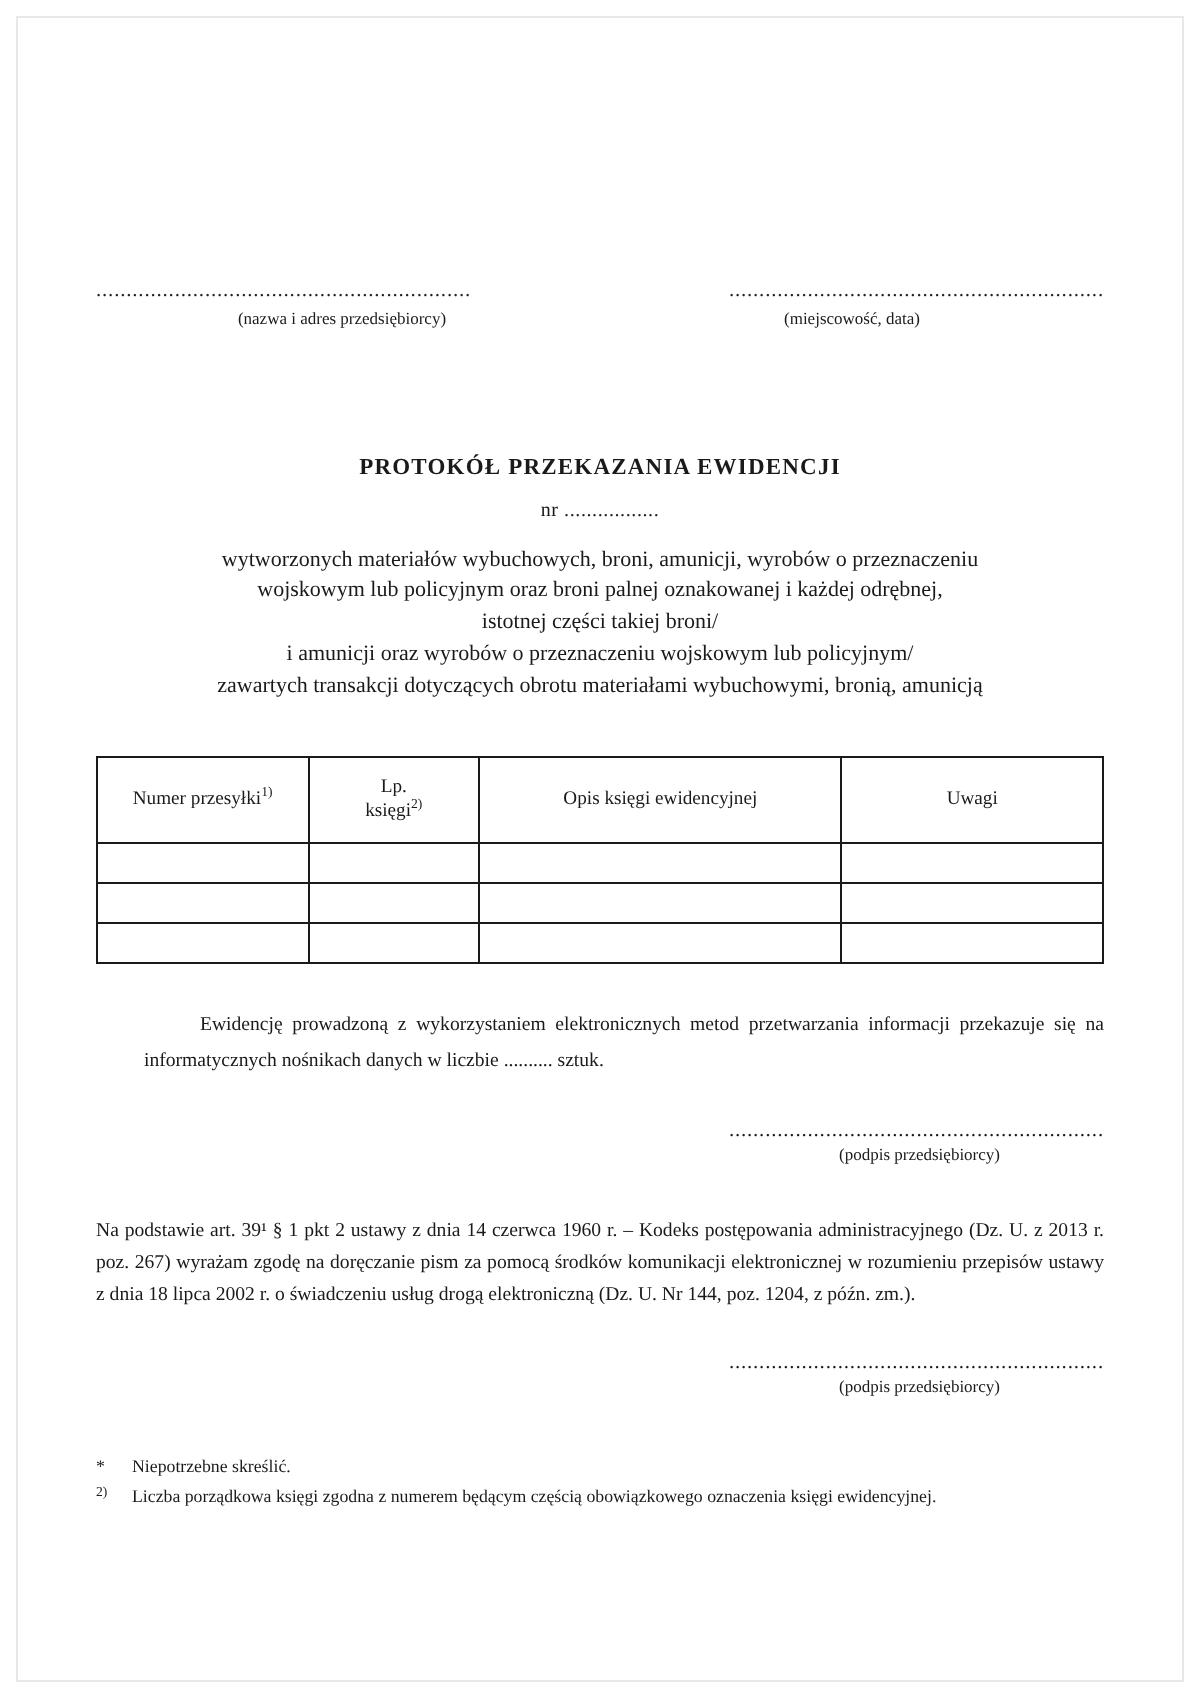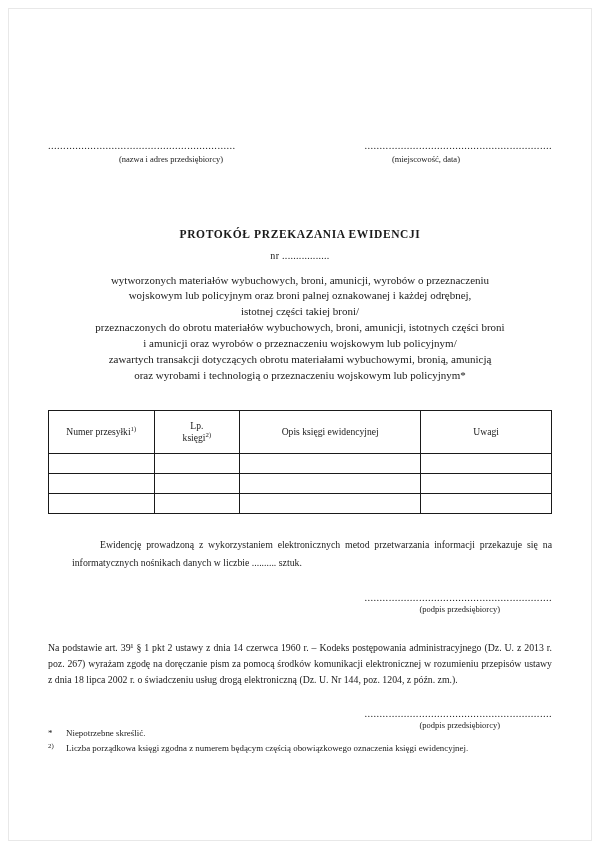--- a/index.html
+++ b/index.html
@@ -198,24 +198,22 @@
       </div>
     </div>
 
     <div class="title">PROTOKÓŁ PRZEKAZANIA EWIDENCJI</div>
     <div class="nr-line">nr .................</div>
 
     <div class="desc">
       <div>wytworzonych materiałów wybuchowych, broni, amunicji, wyrobów o przeznaczeniu</div>
       <div>wojskowym lub policyjnym oraz broni palnej oznakowanej i każdej odrębnej,</div>
       <div>istotnej części takiej broni/</div>
-      <div>przeznaczonych do obrotu materiałów wybuchowych, broni, amunicji, istotnych części broni</div>
       <div>i amunicji oraz wyrobów o przeznaczeniu wojskowym lub policyjnym/</div>
       <div>zawartych transakcji dotyczących obrotu materiałami wybuchowymi, bronią, amunicją</div>
-      <div>oraz wyrobami i technologią o przeznaczeniu wojskowym lub policyjnym*</div>
     </div>
 
     <table class="reg-table">
       <colgroup>
         <col style="width:21%">
         <col style="width:17%">
         <col style="width:36%">
         <col style="width:26%">
       </colgroup>
       <thead>

